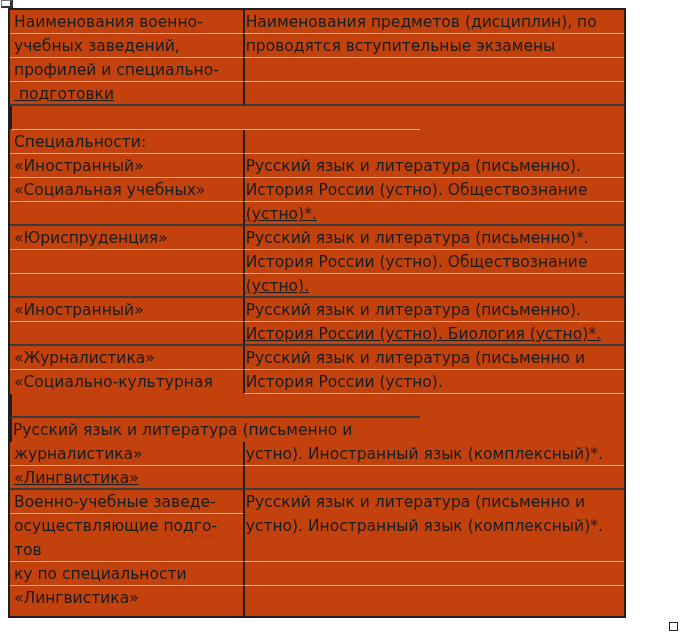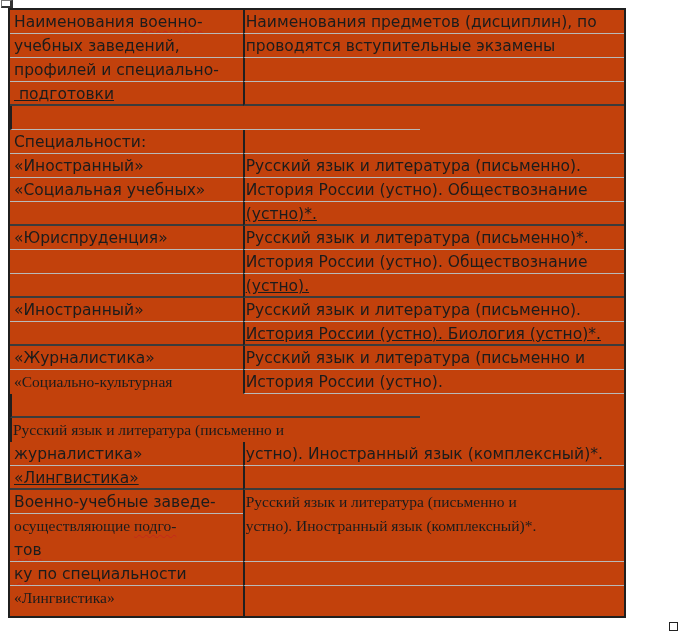--- a/index.html
+++ b/index.html
@@ -30,21 +30,21 @@
   .cell{
     box-sizing:border-box;height:100%;
     font-size:15.5px;line-height:20px;
     padding:2px 3px 0 4px;
     white-space:pre;overflow:hidden;
   }
   .cell.left{width:250px;}
   .cell.right{width:410px;border-left:2px solid var(--outer-border);padding-left:1px;}
   .bb-g{border-bottom:1px solid var(--grid-line);}
   .bb-d{border-bottom:2px solid var(--section-line);text-decoration:underline;}
-  .bb-n{border-bottom:none;font-family:Liberation Serif, serif;}
+  .bb-n{border-bottom:none;}
   .misspell{
     text-decoration:underline wavy var(--squiggle);
     text-decoration-thickness:1px;
     text-underline-offset:3px;
     text-decoration-skip-ink:none;
   }
   .corner-fragment{
     position:absolute;left:1px;top:0;width:12px;height:8px;
     border:1px solid #777;
     border-right:3px solid #333;

